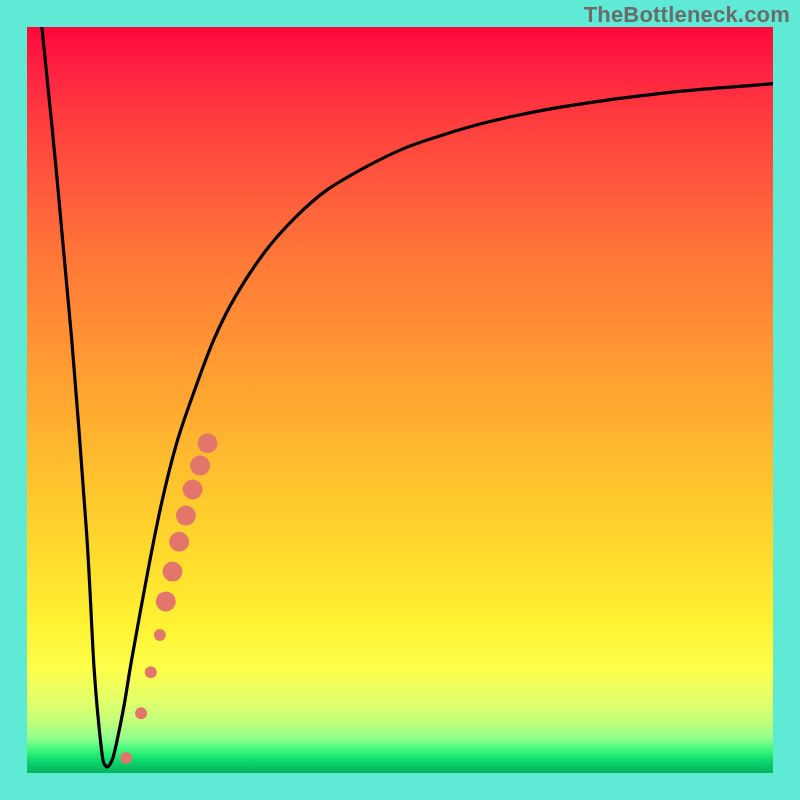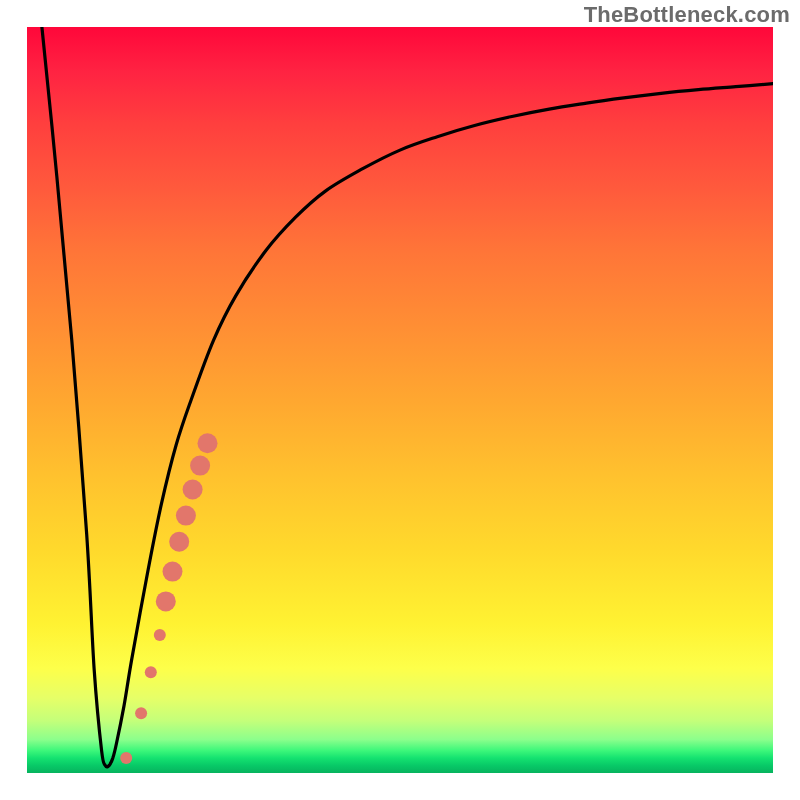--- a/index.html
+++ b/index.html
@@ -9,21 +9,21 @@
     height: 800px;
     overflow: hidden;
     background: #000;
   }
   .frame {
     position: absolute;
     left: 0;
     top: 0;
     width: 800px;
     height: 800px;
-    background: #ffffff;
+    background: #5eead4;
   }
   .plot {
     position: absolute;
     left: 27px;
     top: 27px;
     width: 746px;
     height: 746px;
     overflow: hidden;
   }
   .gradient {

